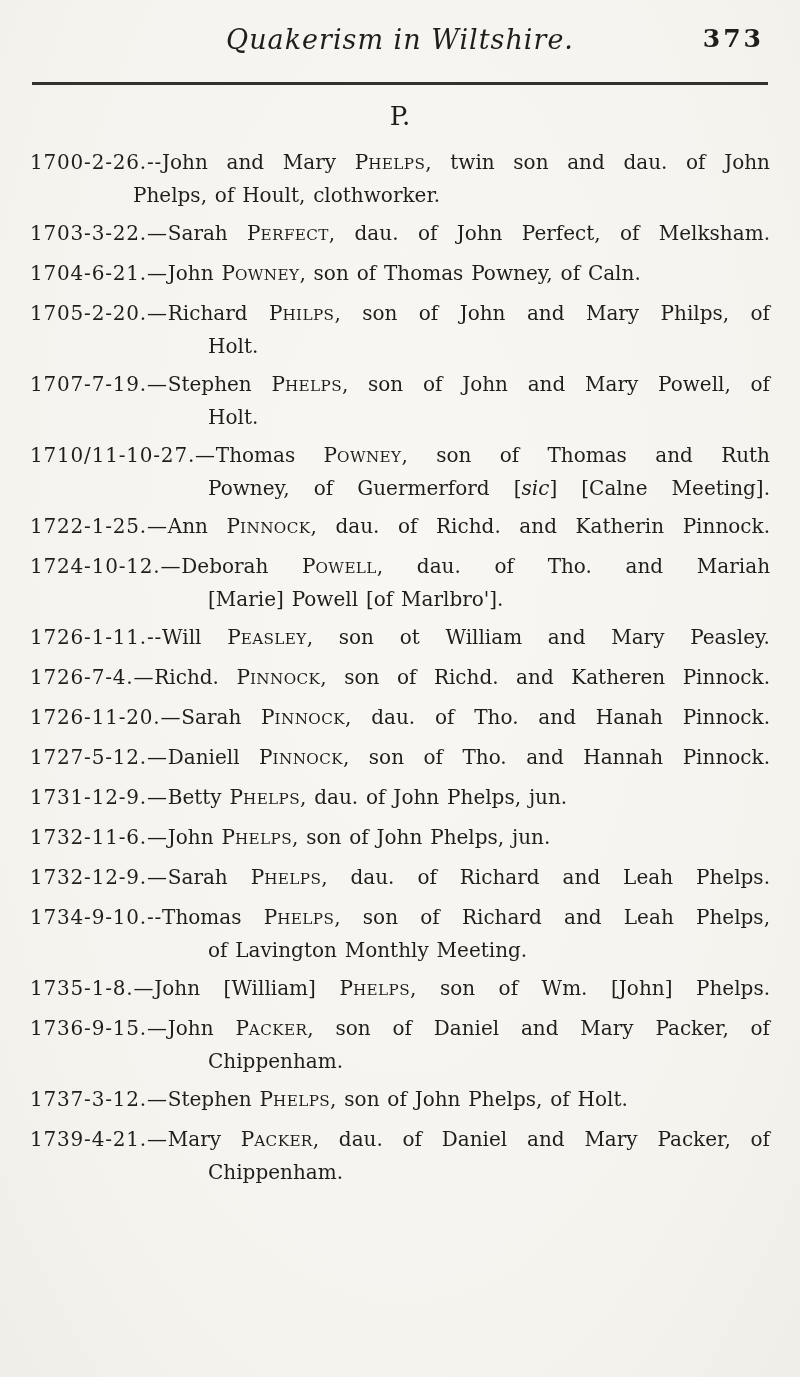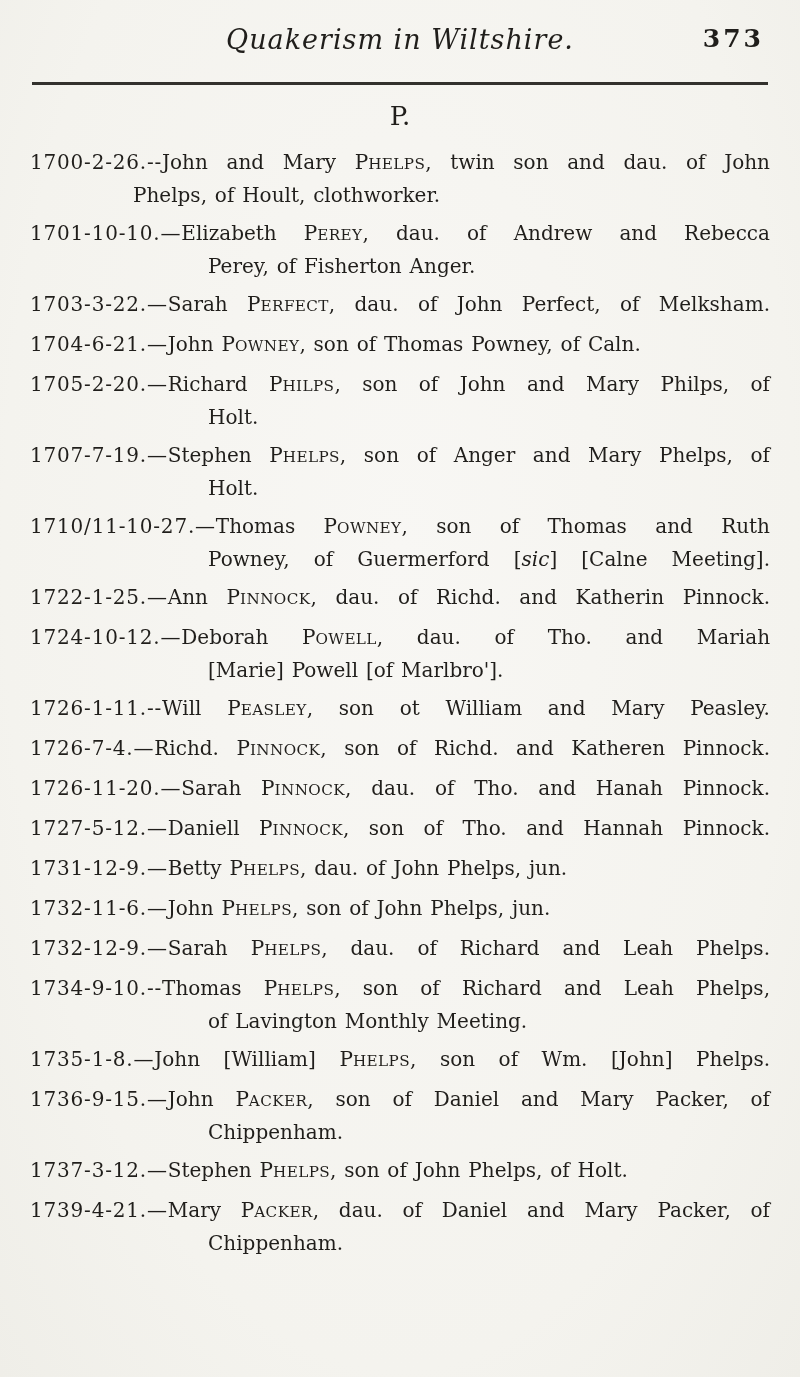--- a/index.html
+++ b/index.html
@@ -98,35 +98,31 @@
     <span class="page-num">373</span>
   </div>
   <hr class="rule">
   <div class="section-letter">P.</div>
   <div class="entries" id="entries">
       <div class="entry first-entry">
         <div class="line just"><span class="date">1700-2-26.--</span><span>John and Mary </span><span><span>P</span><span class="sc-rest">HELPS</span></span><span>, twin son and dau. of John</span></div>
         <div class="line cont"><span>Phelps, of Hoult, clothworker.</span></div>
       </div>
       <div class="entry">
-        <div class="line just"><span class="date">1701-10-10.—</span><span>Elizabeth </span><span><span>P</span><span class="sc-rest">EREY</span></span><span>, dau. of Andrew and Rebecca</span></div>
-        <div class="line cont"><span>Perey, of Fisherton Anger.</span></div>
-      </div>
-      <div class="entry">
         <div class="line just"><span class="date">1703-3-22.—</span><span>Sarah </span><span><span>P</span><span class="sc-rest">ERFECT</span></span><span>, dau. of John Perfect, of Melksham.</span></div>
       </div>
       <div class="entry">
         <div class="line"><span class="date">1704-6-21.—</span><span>John </span><span><span>P</span><span class="sc-rest">OWNEY</span></span><span>, son of Thomas Powney, of Caln.</span></div>
       </div>
       <div class="entry">
         <div class="line just"><span class="date">1705-2-20.—</span><span>Richard </span><span><span>P</span><span class="sc-rest">HILPS</span></span><span>, son of John and Mary Philps, of</span></div>
         <div class="line cont"><span>Holt.</span></div>
       </div>
       <div class="entry">
-        <div class="line just"><span class="date">1707-7-19.—</span><span>Stephen </span><span><span>P</span><span class="sc-rest">HELPS</span></span><span>, son of Anger and Mary Phelps, of</span></div>
+        <div class="line just"><span class="date">1707-7-19.—</span><span>Stephen </span><span><span>P</span><span class="sc-rest">HELPS</span></span><span>, son of John and Mary Powell, of</span></div>
         <div class="line cont"><span>Holt.</span></div>
       </div>
       <div class="entry">
         <div class="line just"><span class="date">1710/11-10-27.—</span><span>Thomas </span><span><span>P</span><span class="sc-rest">OWNEY</span></span><span>, son of Thomas and Ruth</span></div>
         <div class="line cont just"><span>Powney, of Guermerford [</span><span class="it">sic</span><span>] [Calne Meeting].</span></div>
       </div>
       <div class="entry">
         <div class="line just"><span class="date">1722-1-25.—</span><span>Ann </span><span><span>P</span><span class="sc-rest">INNOCK</span></span><span>, dau. of Richd. and Katherin Pinnock.</span></div>
       </div>
       <div class="entry">

